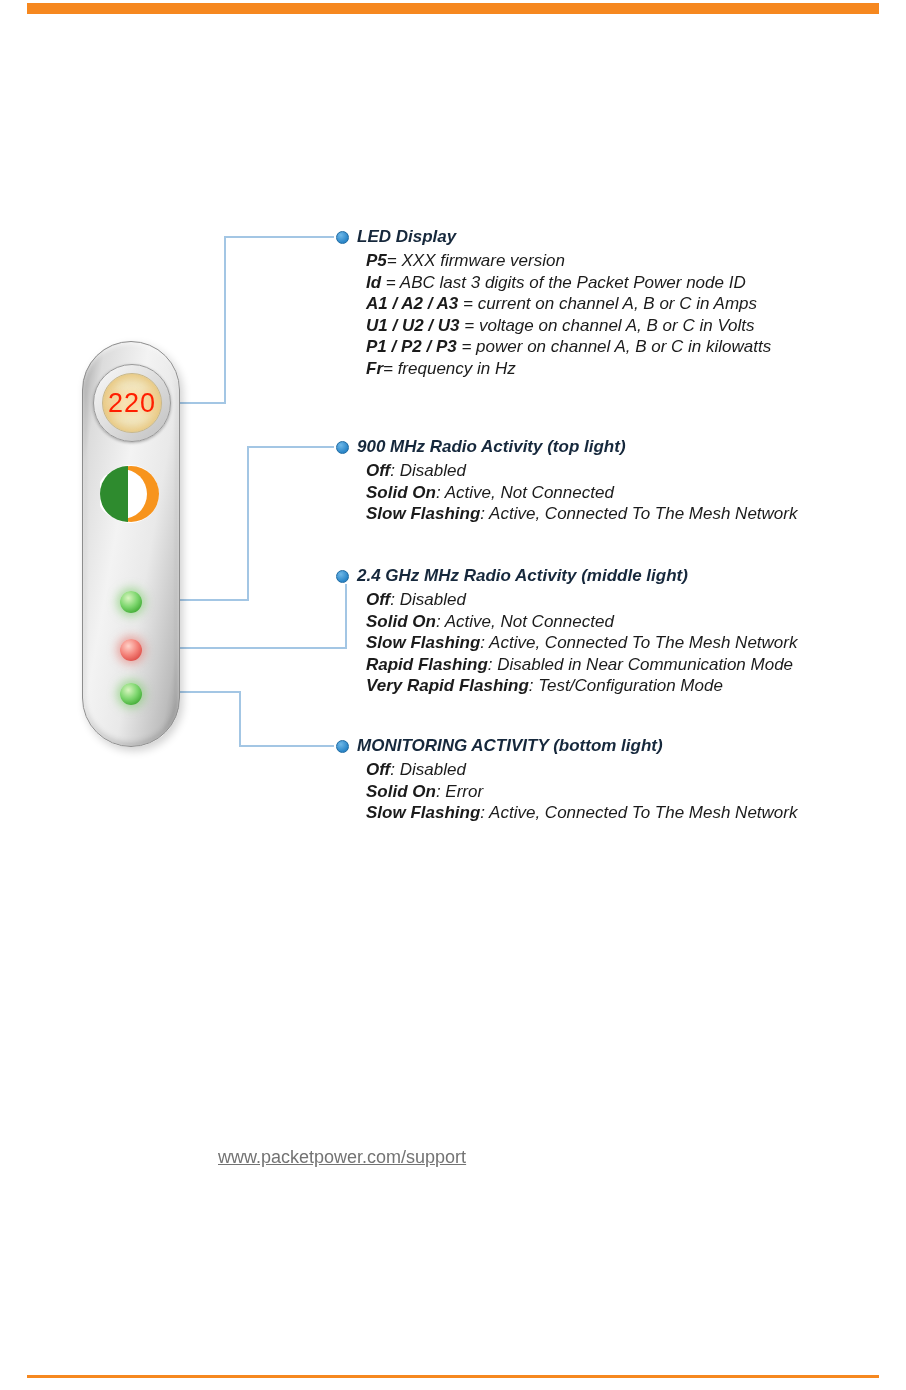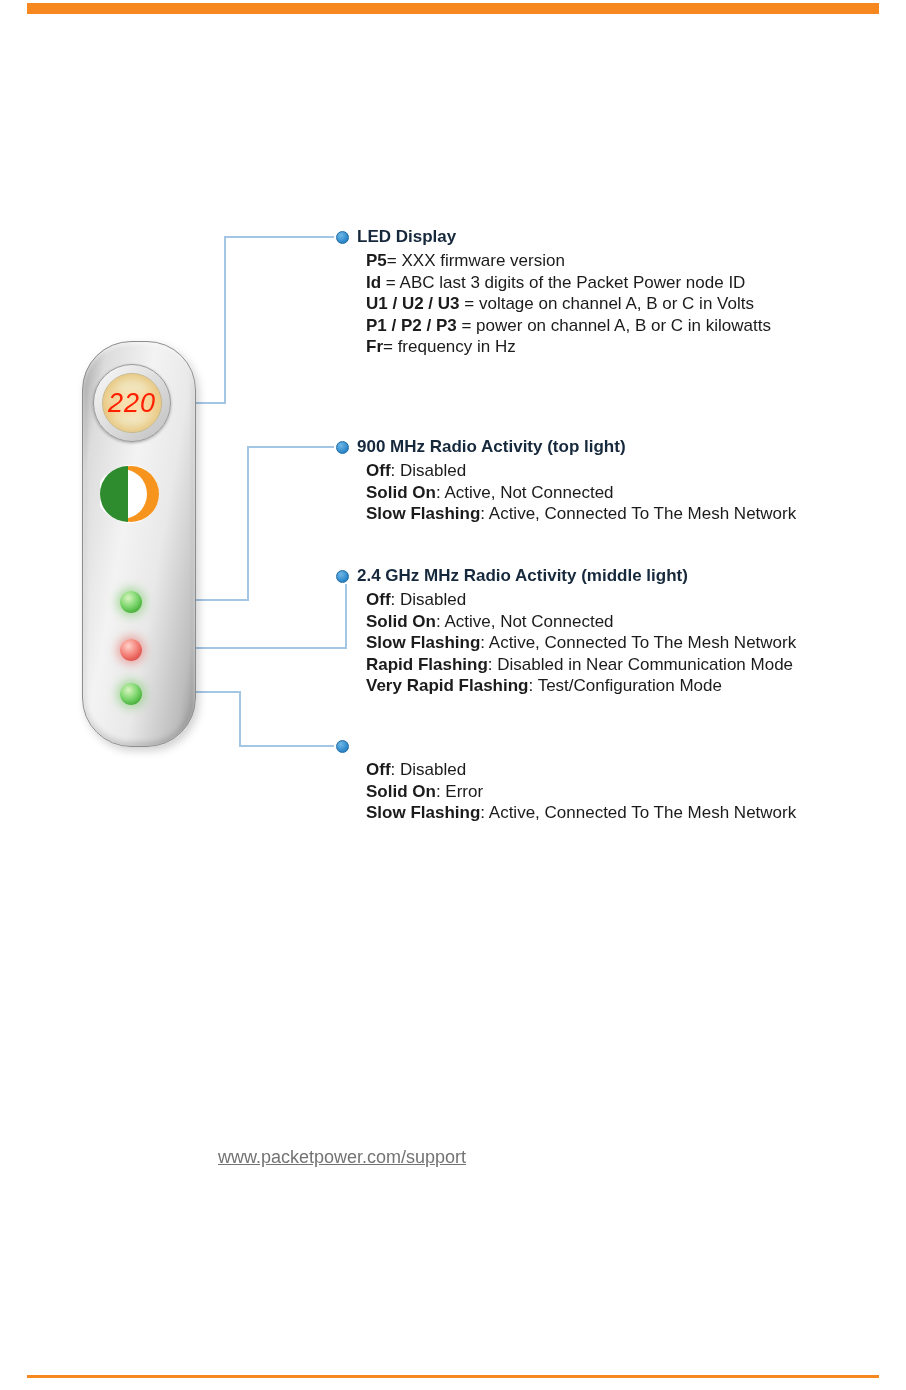--- a/index.html
+++ b/index.html
@@ -8,25 +8,24 @@
     position:relative; width:906px; height:1390px; margin:0 auto;
     background:#ffffff; overflow:hidden;
     font-family:"Liberation Sans", sans-serif;
   }
   
   .top-bar { position:absolute; left:27px; right:27px; top:3px; height:11px; background:#F6881F; }
   .bottom-bar { position:absolute; left:27px; right:27px; top:1375px; height:3px; background:#F6881F; }
 
   
   .device {
-    position:absolute; left:82px; top:341px; width:114px; height:406px;
+    position:absolute; left:82px; top:341px; width:98px; height:406px;
     border-radius:49px; border:1px solid #8d8d8d;
     background:linear-gradient(100deg,#9e9e9e 0%,#dcdcdc 14%,#f3f3f3 40%,#e9e9e9 62%,#bdbdbd 88%,#8f8f8f 100%);
     box-shadow: inset 0 2px 4px rgba(255,255,255,.7), inset 0 -3px 6px rgba(0,0,0,.18), 3px 4px 8px rgba(0,0,0,.18);
-    font-style: italic;
   }
   .display-outer {
     position:absolute; left:10px; top:22px; width:78px; height:78px; border-radius:50%;
     background:linear-gradient(135deg,#fafafa,#c0c0c0); border:1px solid #9a9a9a;
     box-shadow:0 1px 3px rgba(0,0,0,.3);
     display:flex; align-items:center; justify-content:center;
   }
   .display-inner {
     width:60px; height:60px; border-radius:50%;
     background:radial-gradient(circle,#f7efcf 20%,#ecdfb4 70%,#ddcf9e 100%);
@@ -41,21 +40,21 @@
   .led-green { background:radial-gradient(circle at 38% 32%,#d9f5c0,#7dd66e 45%,#49b13c 75%,#3a9a31);
                box-shadow:0 0 10px 3px rgba(110,200,90,.55); }
   .led-red   { background:radial-gradient(circle at 38% 32%,#ffd2c9,#f4837a 45%,#e0544e 75%,#cc4a45);
                box-shadow:0 0 10px 3px rgba(230,110,100,.55); }
   .led-top { top:249px; } .led-mid { top:297px; } .led-bot { top:341px; }
 
   
   .callouts { position:absolute; left:0; top:0; width:906px; height:1390px; pointer-events:none; }
 
   
-  .section { position:absolute; left:336px; width:545px; }
+  .section { position:absolute; left:336px; width:545px;font-style:italic; }
   .section-header { display:flex; align-items:center; height:22px; margin-bottom:2px; }
   .dot {
     width:13px; height:13px; border-radius:50%; flex:none; margin-right:8px;
     background:radial-gradient(circle at 35% 30%,#6fb8e8,#2a85c7 70%);
     border:1px solid #1f6ba3;
   }
   .section-title { font-size:17px; font-weight:bold; color:#16283c; line-height:22px; }
   .section-body { margin-left:30px; }
   .line { font-size:17px; line-height:21.6px; color:#1b1b1b; }
   .line b { font-weight:bold; }
@@ -98,20 +97,21 @@
   </div>
 
   <div class="section" style="top:226px">
     <div class="section-header">
       <span class="dot"></span>
       <span class="section-title">LED Display</span>
     </div>
     <div class="section-body">
       <div class="line"><b>P5</b><span>= XXX firmware version</span></div>
       <div class="line"><b>Id</b><span> = ABC last 3 digits of the Packet Power node ID</span></div>
+      <div class="line"><b>A1 / A2 / A3</b><span> = current on channel A, B or C in Amps</span></div>
       <div class="line"><b>U1 / U2 / U3</b><span> = voltage on channel A, B or C in Volts</span></div>
       <div class="line"><b>P1 / P2 / P3</b><span> = power on channel A, B or C in kilowatts</span></div>
       <div class="line"><b>Fr</b><span>= frequency in Hz</span></div>
     </div>
   </div>
 
   <div class="section" style="top:436px">
     <div class="section-header">
       <span class="dot"></span>
       <span class="section-title">900 MHz Radio Activity (top light)</span>
@@ -133,20 +133,21 @@
       <div class="line"><b>Solid On</b><span>: Active, Not Connected</span></div>
       <div class="line"><b>Slow Flashing</b><span>: Active, Connected To The Mesh Network</span></div>
       <div class="line"><b>Rapid Flashing</b><span>: Disabled in Near Communication Mode</span></div>
       <div class="line"><b>Very Rapid Flashing</b><span>: Test/Configuration Mode</span></div>
     </div>
   </div>
 
   <div class="section" style="top:735px">
     <div class="section-header">
       <span class="dot"></span>
+      <span class="section-title">MONITORING ACTIVITY (bottom light)</span>
     </div>
     <div class="section-body">
       <div class="line"><b>Off</b><span>: Disabled</span></div>
       <div class="line"><b>Solid On</b><span>: Error</span></div>
       <div class="line"><b>Slow Flashing</b><span>: Active, Connected To The Mesh Network</span></div>
     </div>
   </div>
 
   <a class="doc-link">www.packetpower.com/support</a>
 

